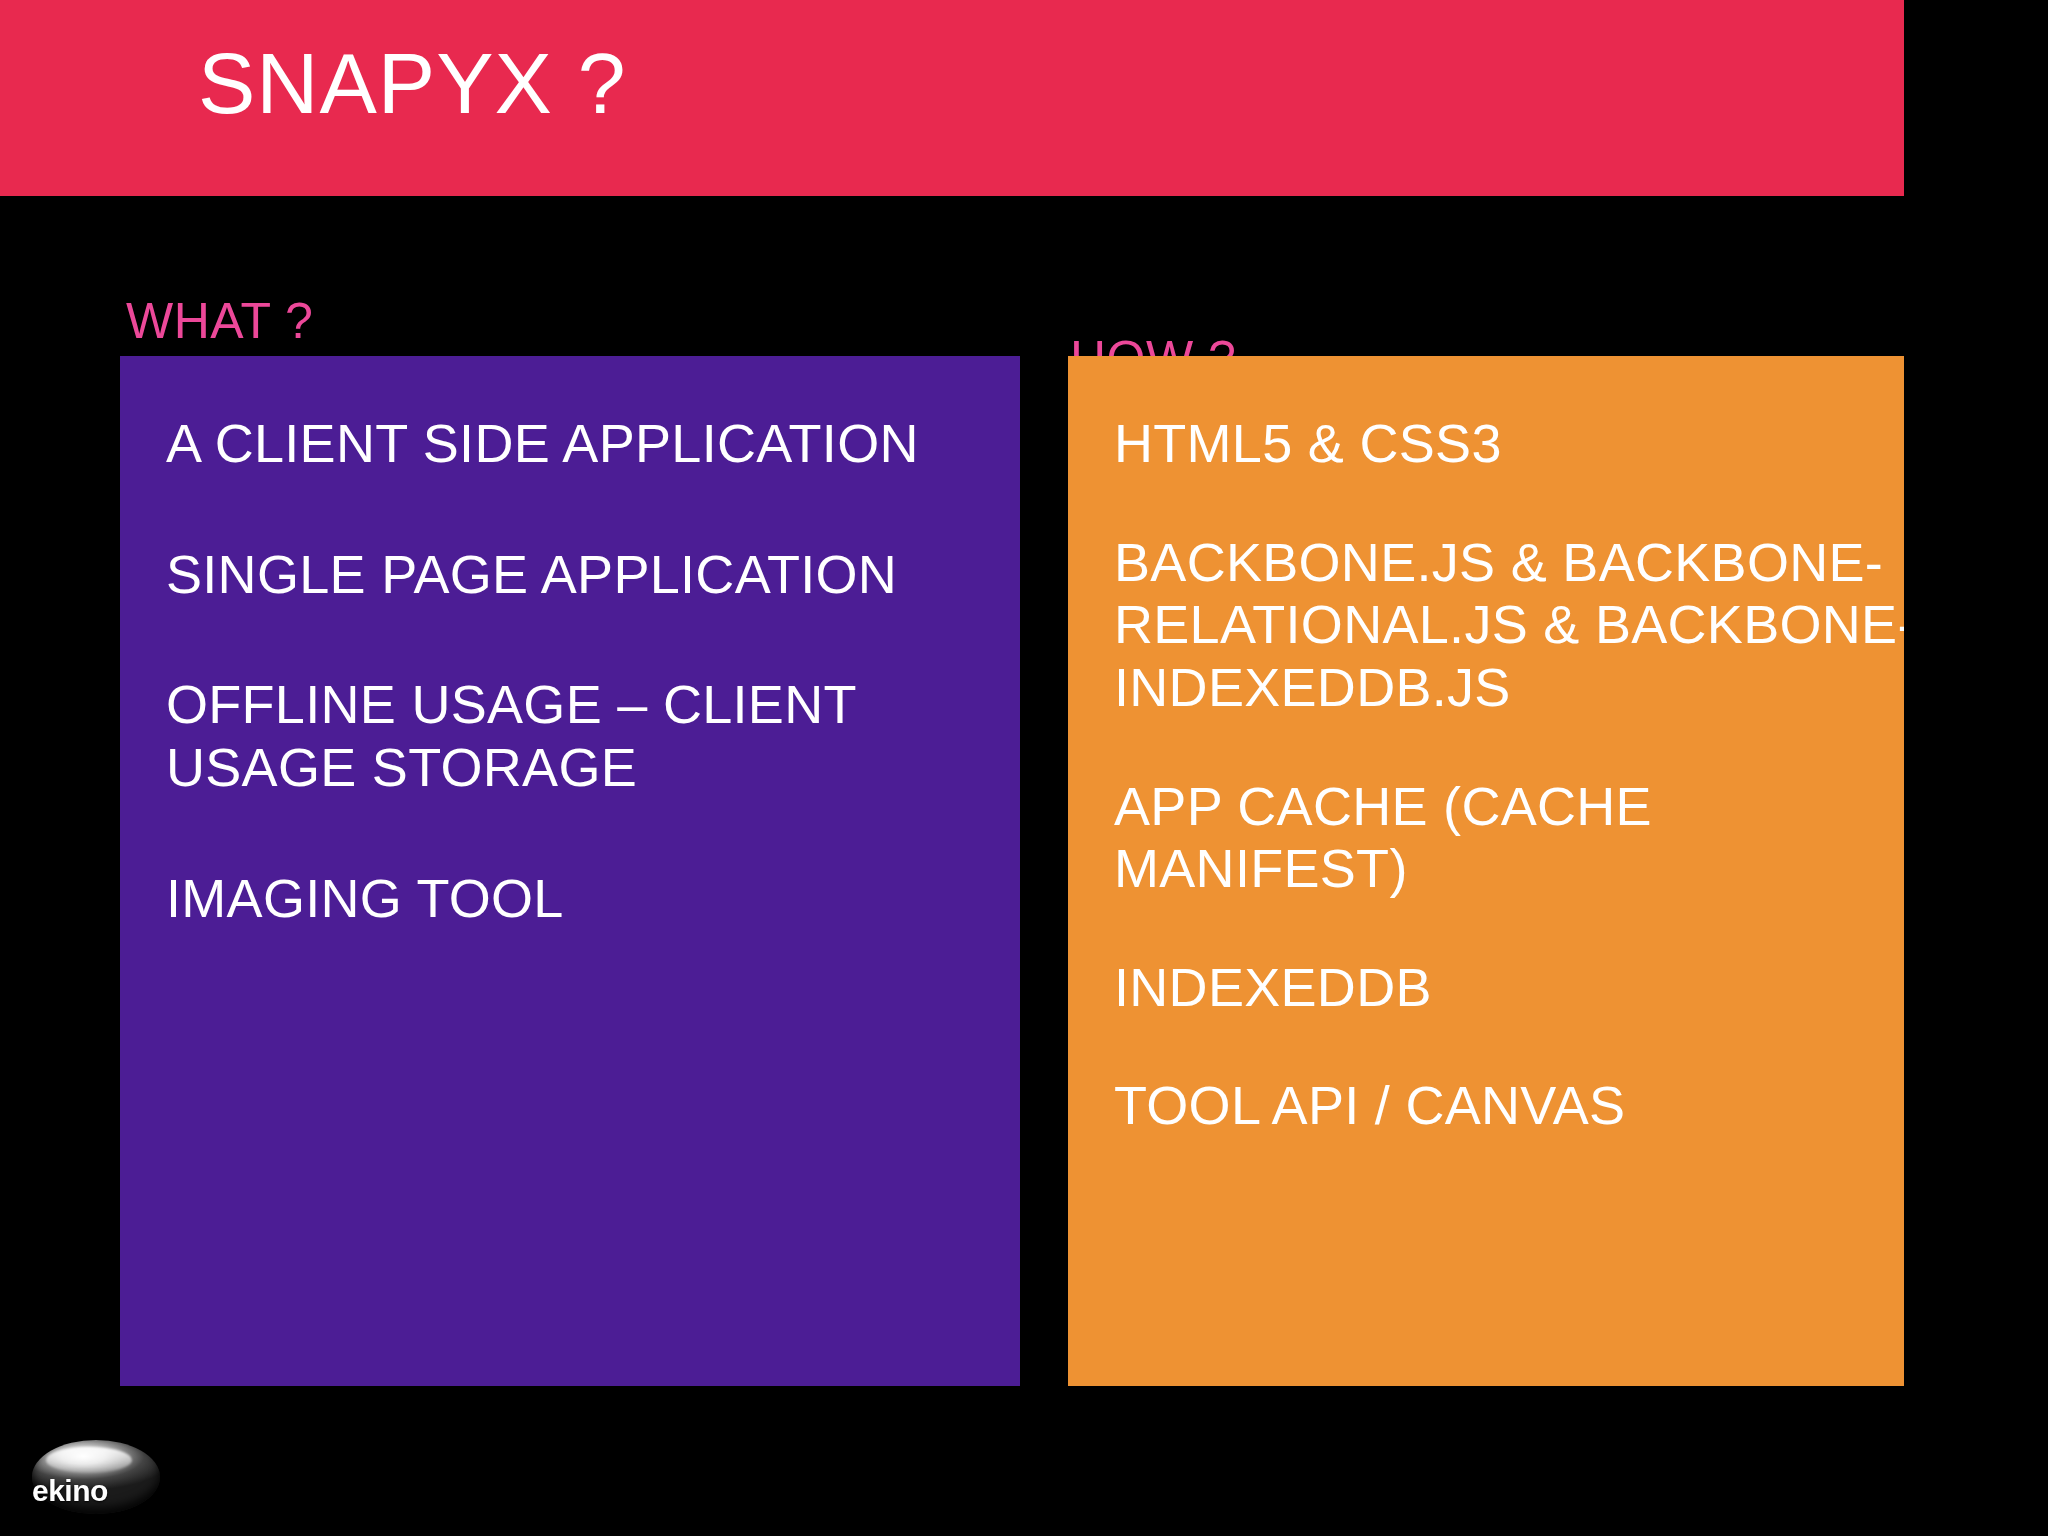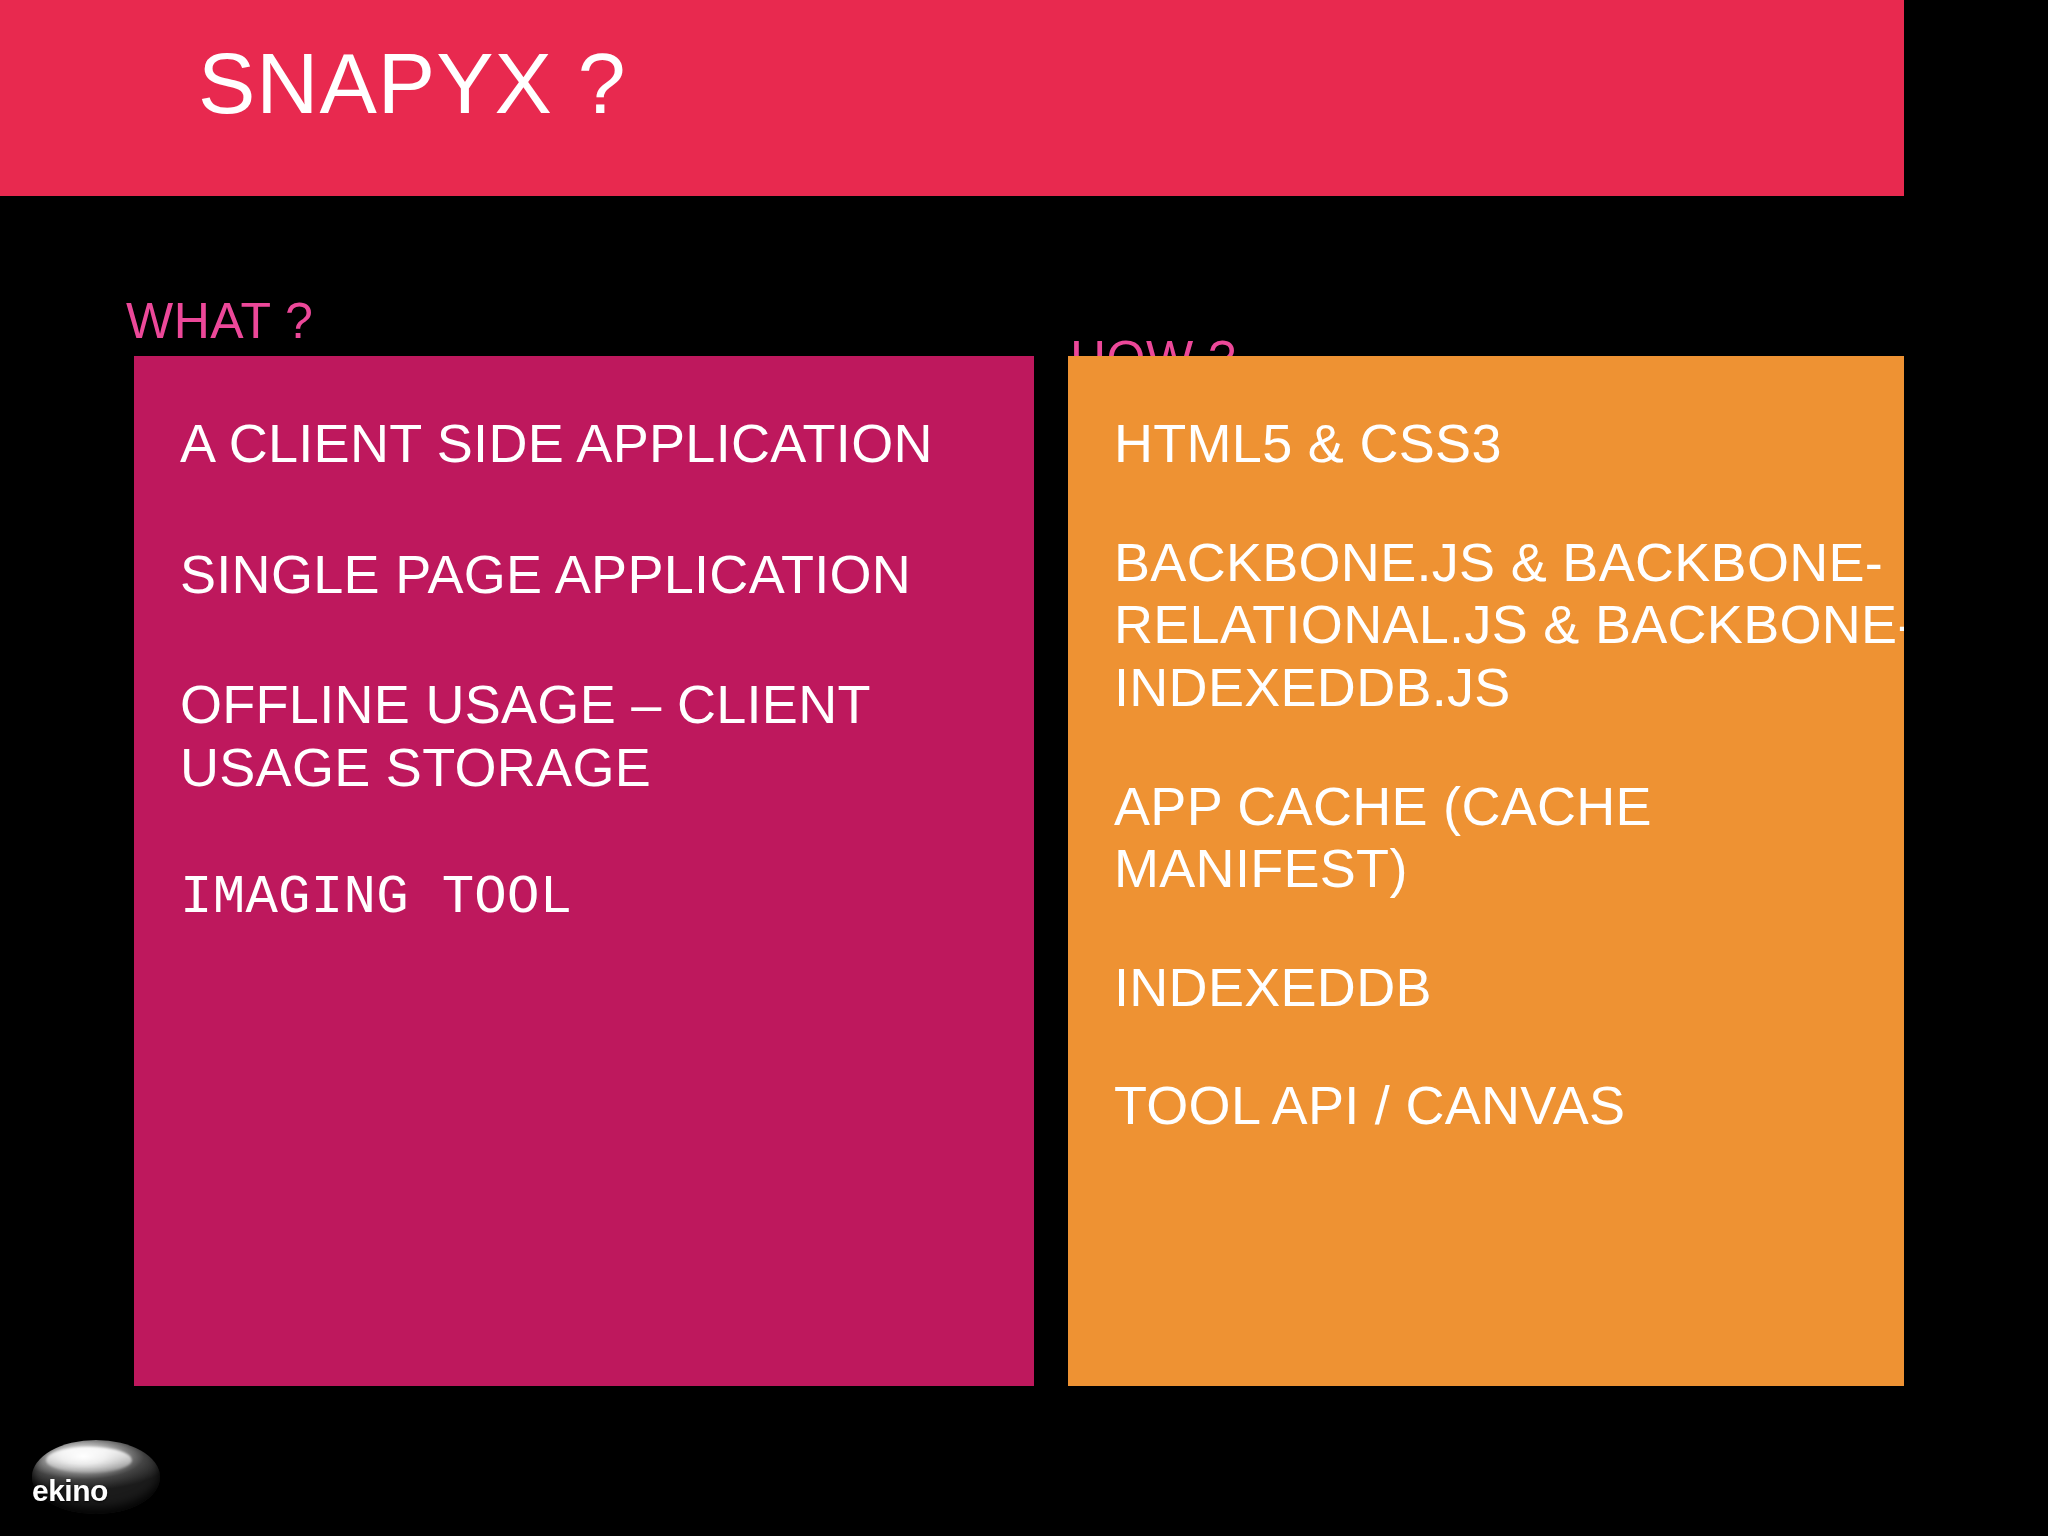--- a/index.html
+++ b/index.html
@@ -56,43 +56,42 @@
   .panel {
     position: absolute;
     top: 356px;
     height: 1030px;
     box-sizing: border-box;
     padding: 56px 36px 36px 24px;
   }
   .panel.what {
     left: 120px;
     width: 900px;
-    background: #be185d;
-    margin-left: 14px;
+    background: #4c1d95;
   }
   .panel.how {
     left: 1068px;
     width: 900px;
     background: #ee9233;
   }
 
   .panel-list {
     margin: 0;
     padding: 0;
     list-style: none;
   }
   .panel-item {
     color: #ffffff;
     font-size: 54px;
     line-height: 1.16;
     font-weight: 400;
     letter-spacing: 0.3px;
   }
   .panel.what .panel-item { margin: 0 0 68px 0; padding-left: 22px; }
-  .panel.what .panel-item:last-child { margin-bottom: 0; font-family: Liberation Mono, monospace; }
+  .panel.what .panel-item:last-child { margin-bottom: 0; }
   .panel.how  .panel-item { margin: 0 0 56px 0; padding-left: 22px; }
   .panel.how  .panel-item:last-child { margin-bottom: 0; }
 
   
   .logo {
     position: absolute;
     left: 32px;
     bottom: 22px;
     width: 128px;
     height: 74px;

